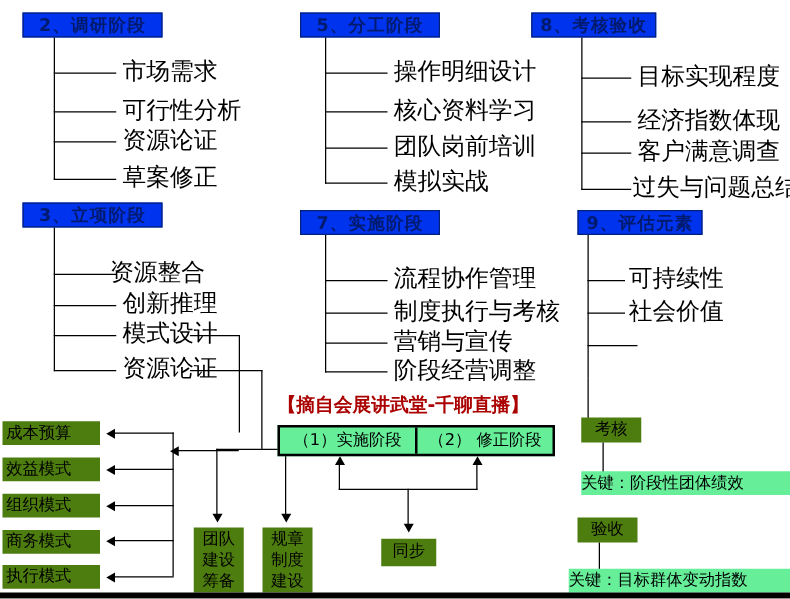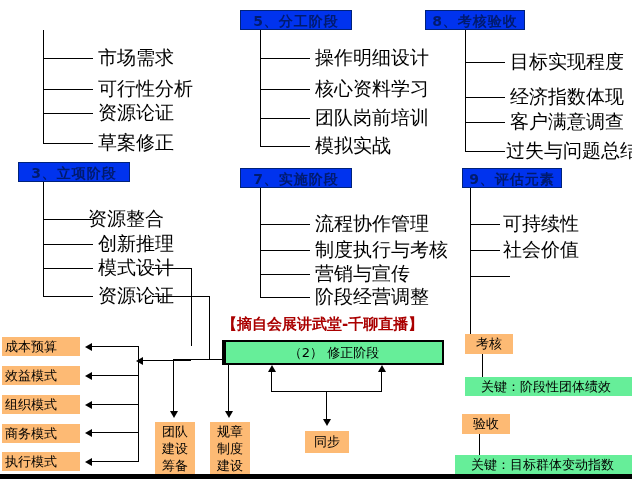--- a/index.html
+++ b/index.html
@@ -72,21 +72,21 @@
   .arrow-up {
     position: absolute;
     width: 0; height: 0;
     border-left: 4px solid transparent;
     border-right: 4px solid transparent;
     border-bottom: 7px solid #000000;
   }
   
   .green-box {
     position: absolute;
-    background: #fdba74;
+    background: #4d7c0f;
     color: #000000;
     font-size: 13px;
     line-height: 16px;
     white-space: nowrap;
     box-sizing: border-box;
     letter-spacing: 0px;
   }
   .green-left {
     padding-left: 3px;
     height: 19px;
@@ -128,37 +128,38 @@
     letter-spacing: 0px;
   }
   .key-box {
     position: absolute;
     background: #66ee99;
     color: #000000;
     font-size: 13px;
     line-height: 19px;
     height: 19px;
     white-space: nowrap;
-    padding-left: 16px;
+    padding-left: 0;
     box-sizing: border-box;
   }
   .bottom-bar {
     position: absolute;
     left: 0;
     bottom: 0;
     width: 632px;
     height: 5px;
     background: #000000;
   }
 </style>
 </head>
 <body>
 
 <div id="canvas">
 
+  <div class="blue-head" style="left:18px; top:10px; width:112px;">2、调研阶段</div>
   <div class="vline" style="left:43px; top:30px; height:114px;"></div>
   <div class="hline" style="left:43px; top:58px; width:50px;"></div>
   <div class="hline" style="left:43px; top:89px; width:50px;"></div>
   <div class="hline" style="left:43px; top:113px; width:50px;"></div>
   <div class="hline" style="left:43px; top:143px; width:50px;"></div>
   <div class="leaf" style="left:98px; top:50px;">市场需求</div>
   <div class="leaf" style="left:98px; top:81px;">可行性分析</div>
   <div class="leaf" style="left:98px; top:105px;">资源论证</div>
   <div class="leaf" style="left:98px; top:135px;">草案修正</div>
 
@@ -260,20 +261,21 @@
   </div>
   <div class="green-box green-stack" style="left:210px; top:422px; width:40px;">
     <span>规章</span>
     <span>制度</span>
     <span>建设</span>
   </div>
 
   <div class="red-title" style="left:222px; top:315px;">【摘自会展讲武堂-千聊直播】</div>
 
   <div class="phase-wrap" style="left:222px; top:340px; width:222px; height:25px;">
+    <div class="phase-cell">（1）实施阶段</div>
     <div class="phase-div"></div>
     <div class="phase-cell">（2）  修正阶段</div>
   </div>
 
   <div class="arrow-up" style="left:268px; top:365px;"></div>
   <div class="vline" style="left:271px; top:370px; height:22px;"></div>
   <div class="arrow-up" style="left:378px; top:365px;"></div>
   <div class="vline" style="left:381px; top:370px; height:22px;"></div>
   <div class="hline" style="left:271px; top:391px; width:111px;"></div>
   <div class="vline" style="left:326px; top:391px; height:30px;"></div>

